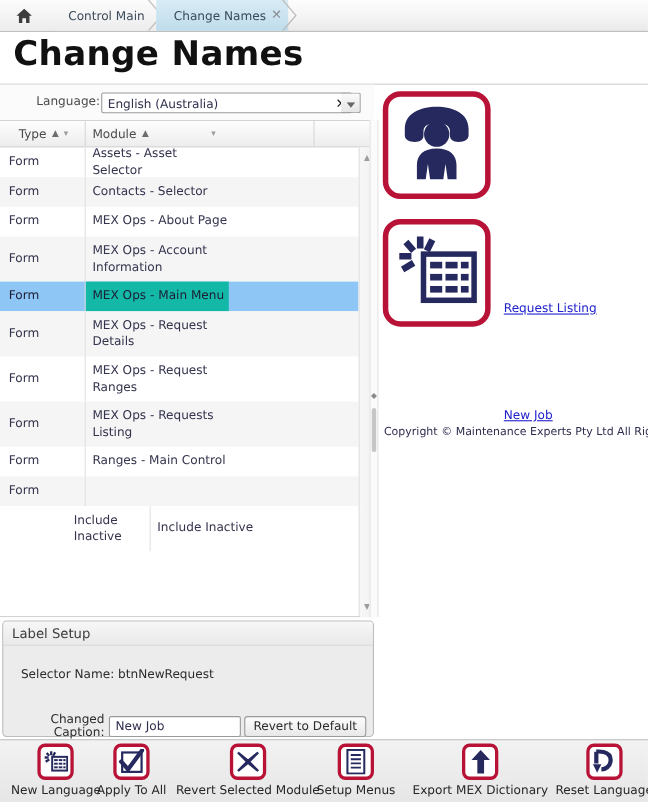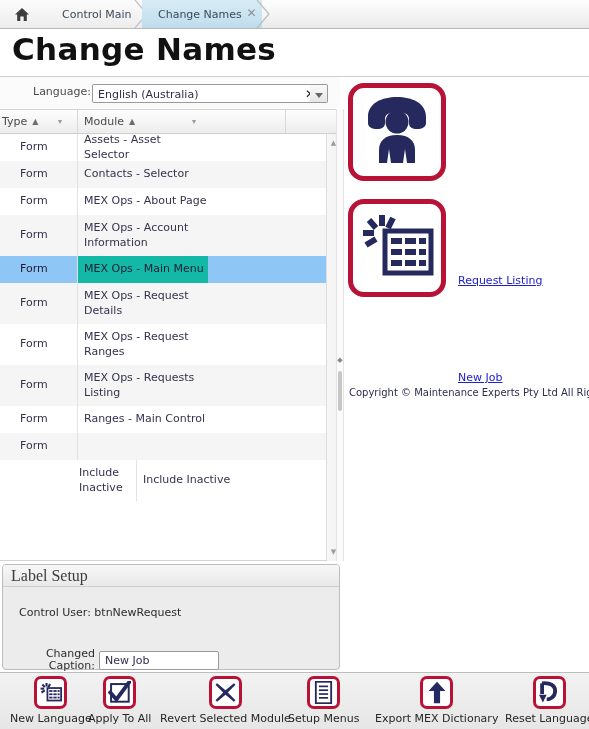--- a/index.html
+++ b/index.html
@@ -96,32 +96,32 @@
   }
   .grid-head {
     position:absolute; left:0; top:0; width:340px; height:24px;
     background: linear-gradient(to bottom,#fdfdfd,#ededed);
     border-bottom: 1px solid #cfcfcf; box-sizing:border-box;
   }
   .hcell {
     position:absolute; top:0; height:23px; font-size:11px; color:#4a4a4a;
     display:flex; align-items:center; box-sizing:border-box;
   }
-  .hcell.c0 { left:0; width:78px; padding-left:2px; border-right:1px solid #d8d8d8; }
+  .hcell.c0 { left:0; width:78px; padding-left:17px; border-right:1px solid #d8d8d8; }
   .hcell.c1 { left:78px; width:208px; padding-left:6px; border-right:1px solid #d8d8d8; }
   .hcell.c2 { left:286px; width:54px; }
   .sortarrow { margin-left:5px; font-size:8px; color:#6d6d6d; }
   .hmenu { position:absolute; font-size:8px; color:#9a9a9a; top:7px; }
 
   .grid-body {
     position:absolute; left:0; top:24px; width:326px; height:427px; overflow:hidden;
   }
   .row { position:relative; display:flex; font-size:11px; color:#33334d; box-sizing:border-box; }
   .row .cell0 {
-    width:78px; flex: 0 0 78px; padding-left:20px; box-sizing:border-box;
+    width:78px; flex: 0 0 78px; padding-left:8px; box-sizing:border-box;
     display:flex; align-items:center; border-right:1px solid #e2e2e2;
   }
   .row .cell1 {
     width:130px; flex: 0 0 130px; padding-left:6px; box-sizing:border-box;
     display:flex; align-items:center;
   }
   .row.alt { background:#f5f5f5; }
   .row.sel { background:#8ec6f5; }
   .row.sel .cell0, .row.sel .cell1 { color:#1d1d35; }
   .row.sel .cell1 { background:#14b8a6; }
@@ -183,21 +183,21 @@
   .labelsetup {
     position:absolute; left:2px; top:564px; width:338px; height:106px;
     border:1px solid #bcbcbc; border-radius:4px; background:#ececec;
     box-sizing:border-box;
   }
   .ls-head {
     position:absolute; left:0; top:0; width:336px; height:22px;
     background: linear-gradient(to bottom,#f7f7f7,#e9e9e9);
     border-bottom:1px solid #cfcfcf; border-radius:3px 3px 0 0;
     box-sizing:border-box; display:flex; align-items:center; padding-left:8px;
-    font-size:16px; color:#3c3c3c;font-family:Liberation Serif, serif;
+    font-size:12px; color:#3c3c3c;
   }
   .ls-row { position:absolute; font-size:11px; color:#2c2c2c; }
   .ls-cn { left:16px; top:41px; }
   .ls-dc { left:8px; top:66px; }
   .ls-lbl-changed {
     position:absolute; left:30px; top:83px; width:62px;
     text-align:right; font-size:11px; color:#2c2c2c; line-height:12px;
   }
   .ls-input {
     position:absolute; left:96px; top:86px; width:120px; height:19px;
@@ -404,29 +404,30 @@
     </div>
     <div class="tile-link link-job">New Job</div>
 
     <div class="copyright">Copyright © Maintenance Experts Pty Ltd All Rights Reserved</div>
   </div>
 
   <div class="labelsetup">
     <div class="ls-head">Label Setup</div>
 
     <div class="ls-row ls-cn">
-      <span>Control User:</span>
+      <span>Selector Name:</span>
       <span>btnNewRequest</span>
     </div>
 
 
     <div class="ls-lbl-changed">Changed Caption:</div>
     <div class="ls-input">
       <span>New Job</span>
     </div>
+    <div class="ls-revert">Revert to Default</div>
   </div>
 
   <div class="toolbar" id="toolbar">
       <div class="tb-item" style="left: 10px;">
         <div class="tb-icon">
           <svg width="22" height="21" viewBox="0 0 74 70">
             <g stroke="#26295e" stroke-width="7" stroke-linecap="butt">
               <line x1="22" y1="3" x2="22" y2="15"></line>
               <line x1="34" y1="6" x2="28" y2="17"></line>
               <line x1="8" y1="8" x2="16" y2="17"></line>

